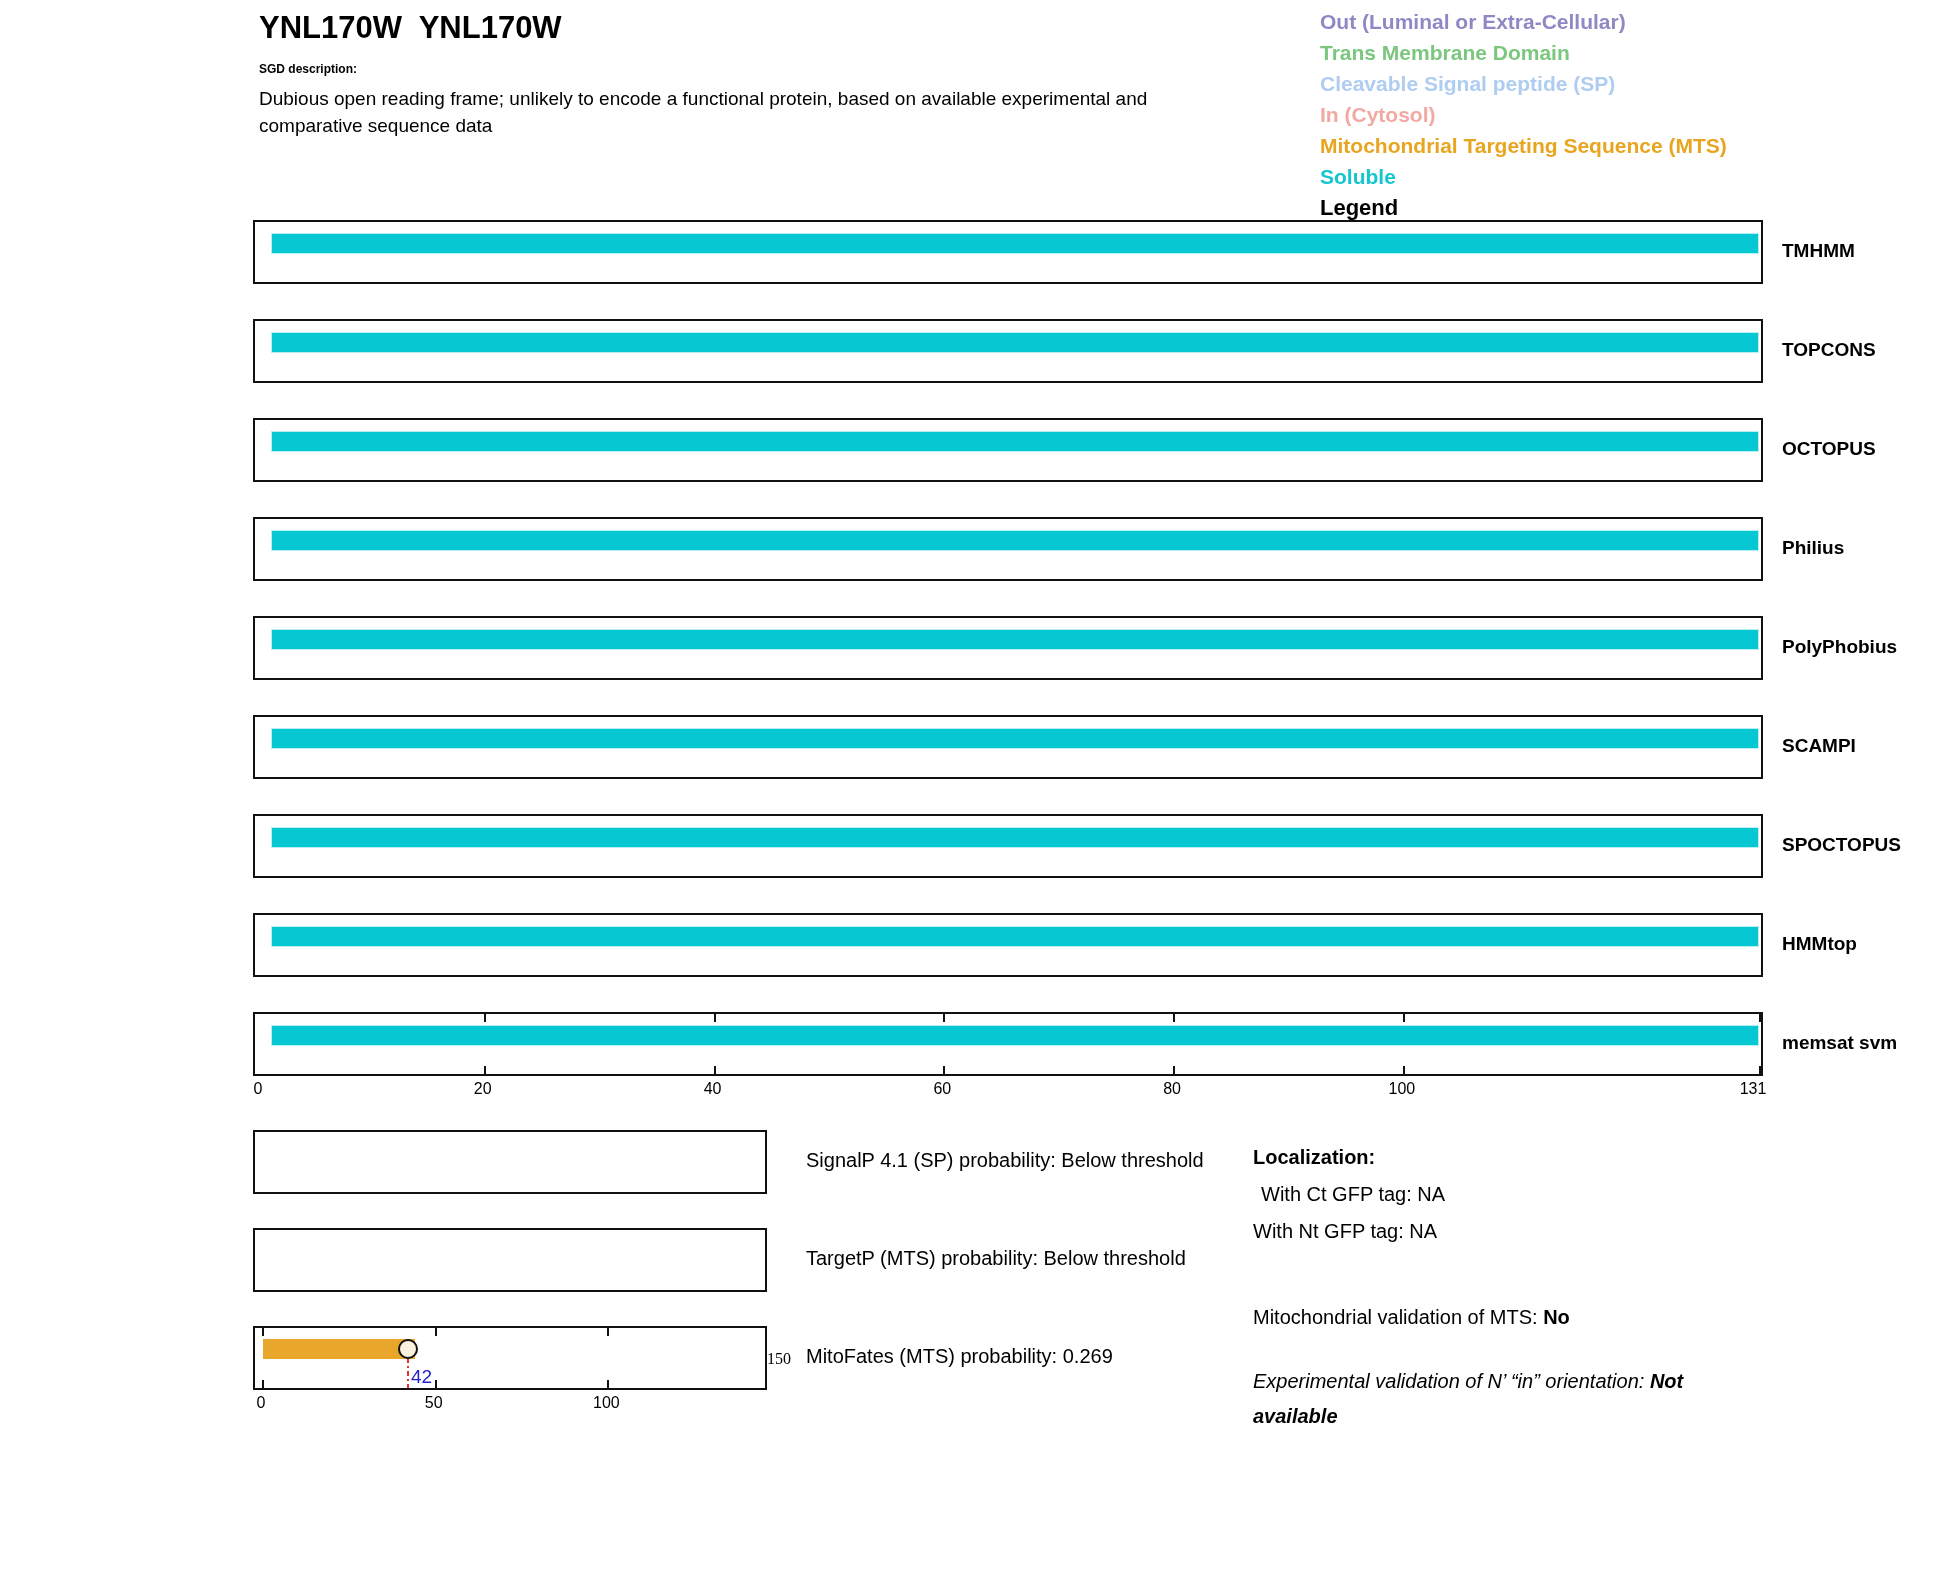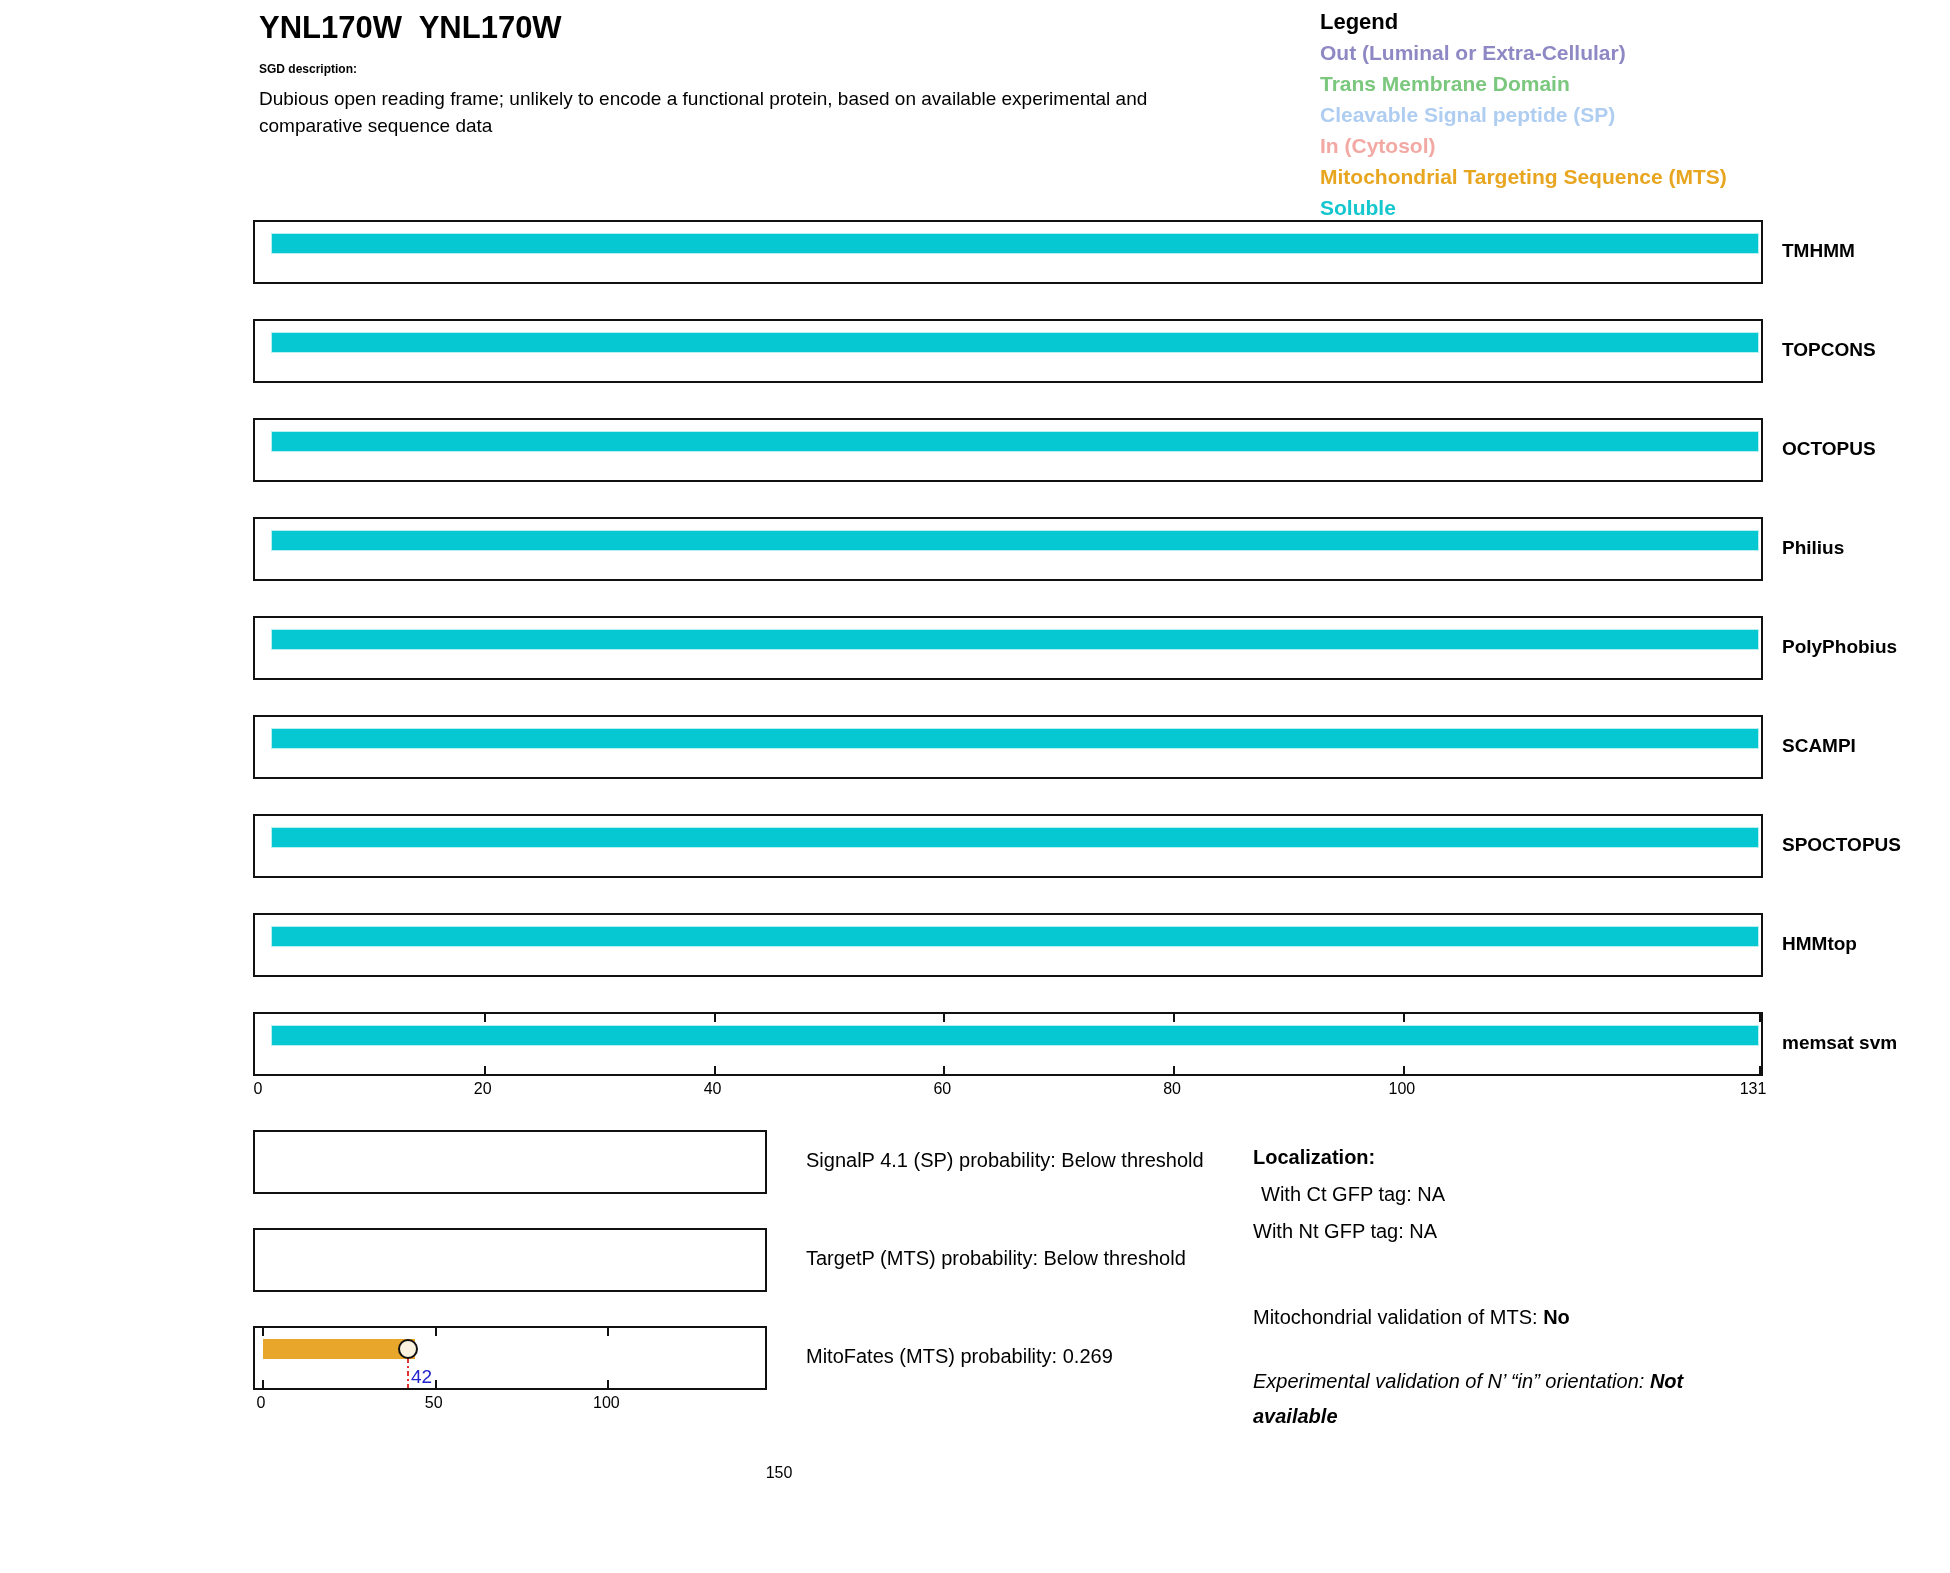--- a/index.html
+++ b/index.html
@@ -26,29 +26,29 @@
 </head>
 <body>
 
 <div id="canvas">
 
   <div id="page-title" class="abs">YNL170W  YNL170W</div>
   <div id="sgd-label" class="abs">SGD description:</div>
   <div id="sgd-desc" class="abs">Dubious open reading frame; unlikely to encode a functional protein, based on available experimental and comparative sequence data</div>
 
   <div id="legend" class="abs">
-    <div id="legend-title">Legend</div>
     <div id="legend-items">
         <div class="legend-item" style="color: rgb(142, 137, 196);">Out (Luminal or Extra-Cellular)</div>
         <div class="legend-item" style="color: rgb(123, 199, 126);">Trans Membrane Domain</div>
         <div class="legend-item" style="color: rgb(175, 205, 241);">Cleavable Signal peptide (SP)</div>
         <div class="legend-item" style="color: rgb(243, 169, 163);">In (Cytosol)</div>
         <div class="legend-item" style="color: rgb(232, 165, 31);">Mitochondrial Targeting Sequence (MTS)</div>
         <div class="legend-item" style="color: rgb(20, 198, 206);">Soluble</div>
       </div>
+    <div id="legend-title">Legend</div>
   </div>
 
   <div id="tracks-panel">
       <div class="track-box" style="top: 220px;">
         <div class="track-bar" style="left: 16px; width: 1486px; background: rgb(5, 200, 210);"></div>
       </div>
       <div class="track-label" style="top: 240px;">TMHMM</div>
       <div class="track-box" style="top: 319px;">
         <div class="track-bar" style="left: 16px; width: 1486px; background: rgb(5, 200, 210);"></div>
       </div>
@@ -119,21 +119,21 @@
         <div class="tick" style="left: 352.333px; bottom: 0px;"></div>
         <div style="position: absolute; left: 8px; top: 11px; height: 20px; width: 151.947px; background: rgb(232, 166, 42);"></div>
         <div style="position: absolute; left: 152.04px; top: 30px; width: 2px; height: 30px; background: repeating-linear-gradient(rgb(229, 48, 48) 0px, rgb(229, 48, 48) 5px, transparent 5px, transparent 8px, rgb(229, 48, 48) 8px, rgb(229, 48, 48) 10px, transparent 10px, transparent 13px);"></div>
         <div style="position: absolute; left: 143.04px; top: 11px; width: 16px; height: 16px; border: 2px solid rgb(17, 17, 17); border-radius: 50%; background: rgb(250, 242, 222);"></div>
         <div style="position: absolute; left: 156.04px; top: 38px; font-size: 19px; color: rgb(35, 35, 204);">42</div>
       </div>
       <div class="prob-label" style="top: 1345px;">MitoFates (MTS) probability: 0.269</div>
       <div class="axis-num" style="left: 261px; top: 1394px;">0</div>
       <div class="axis-num" style="left: 433.667px; top: 1394px;">50</div>
       <div class="axis-num" style="left: 606.333px; top: 1394px;">100</div>
-      <div class="axis-num" style="left: 779px; top: 1464px;">150</div>
+      <div class="axis-num" style="left: 779px; top: 1350px; font-family: Liberation Serif, serif;">150</div>
     </div>
 
   <div class="loc-line bold" style="top:1146px;">Localization:</div>
   <div class="loc-line" style="top:1183px;margin-left:8px;">With Ct GFP tag: NA</div>
   <div class="loc-line" style="top:1220px;">With Nt GFP tag: NA</div>
   <div class="loc-line" style="top:1306px;"><span>Mitochondrial validation of MTS: </span><span class="bold">No</span></div>
   <div class="loc-line" id="nin-line" style="top:1364px;"><span>Experimental validation of N’ “in” orientation: </span><span class="bold">Not available</span></div>
 
 </div>
 

